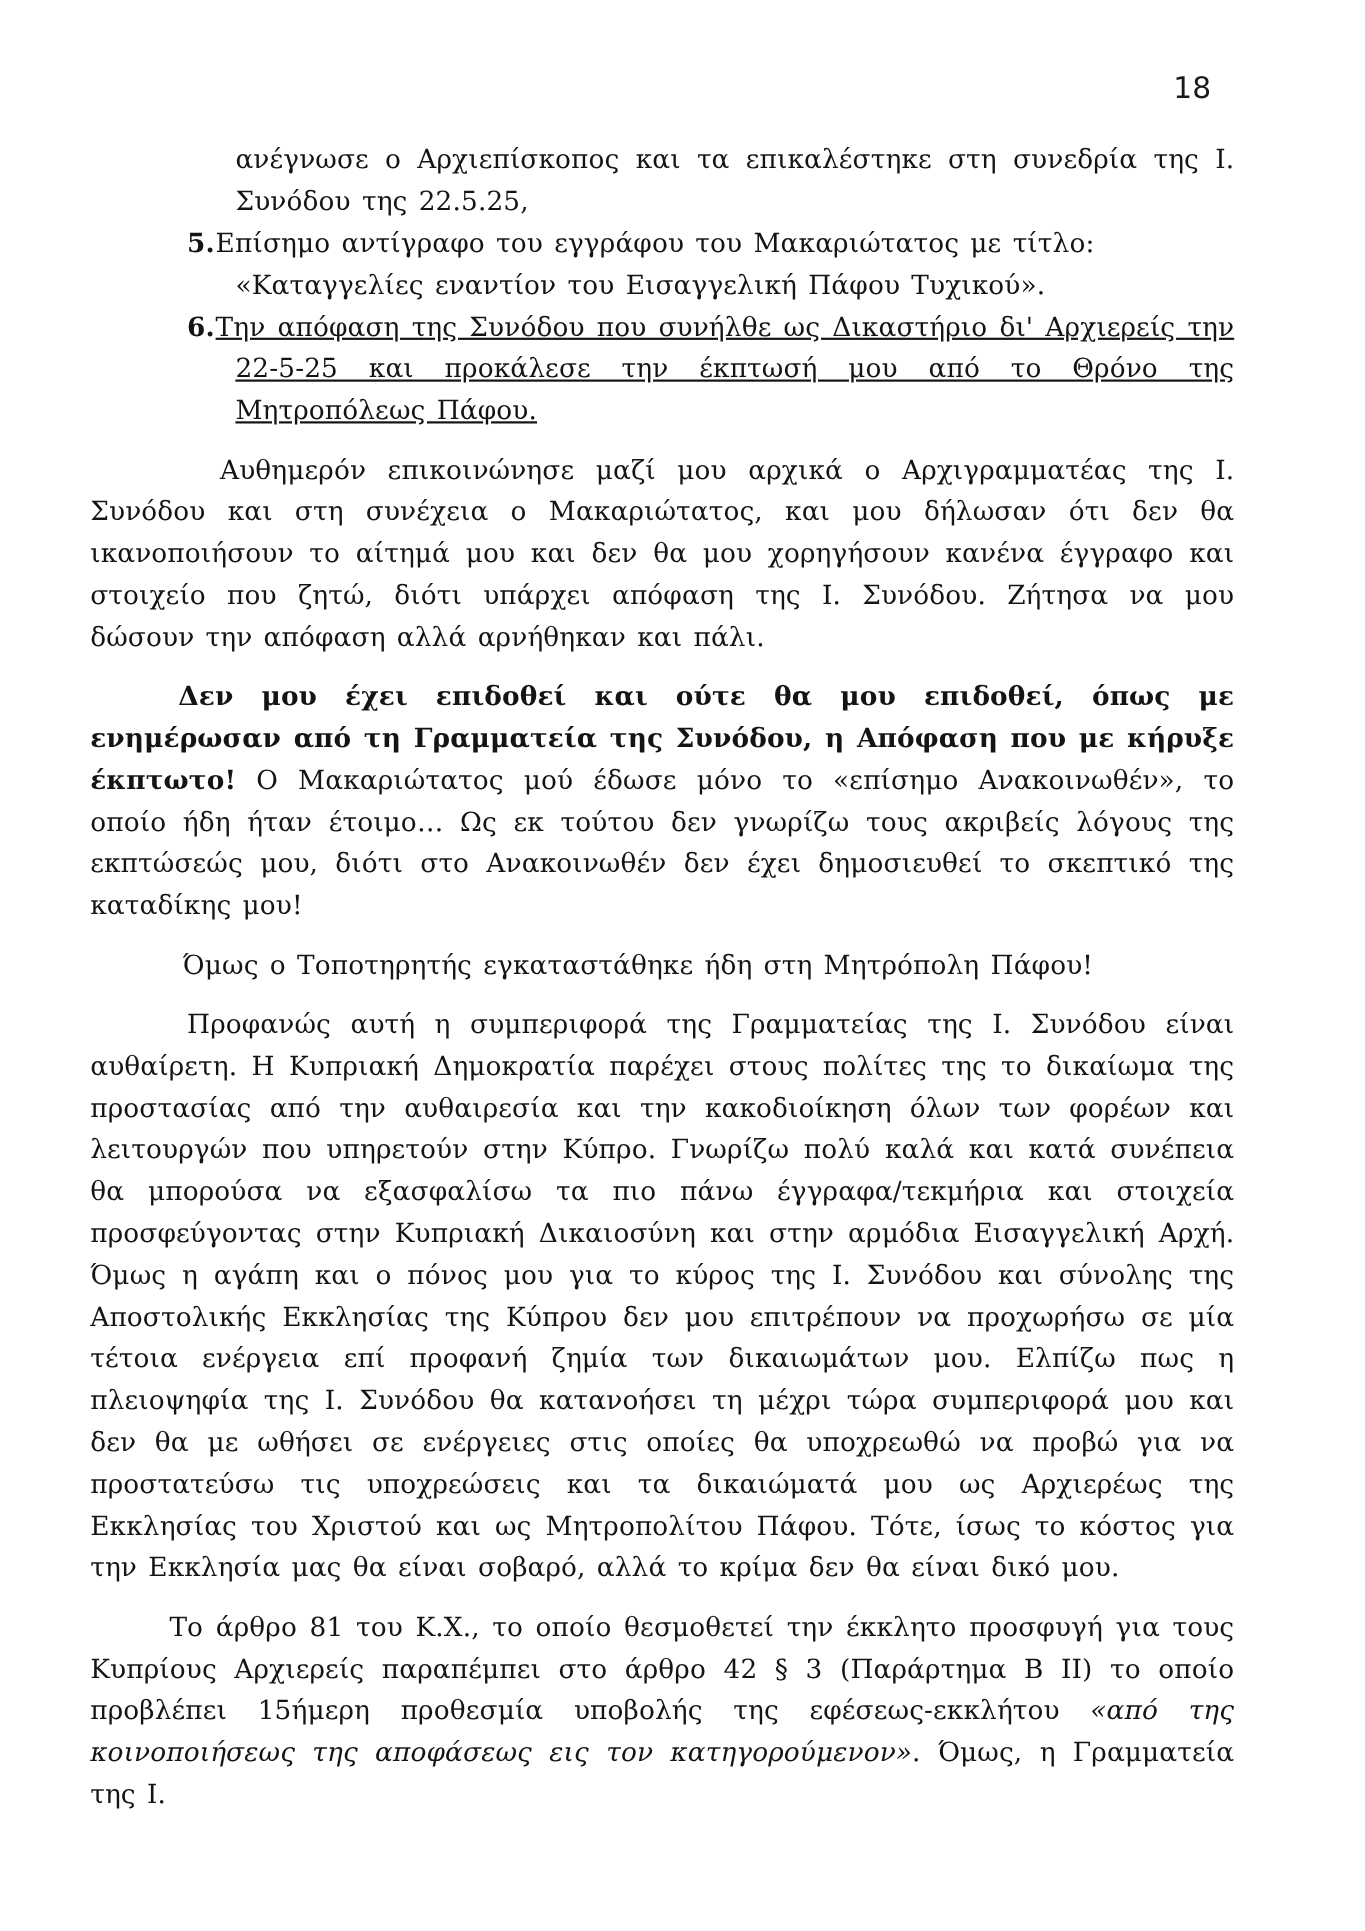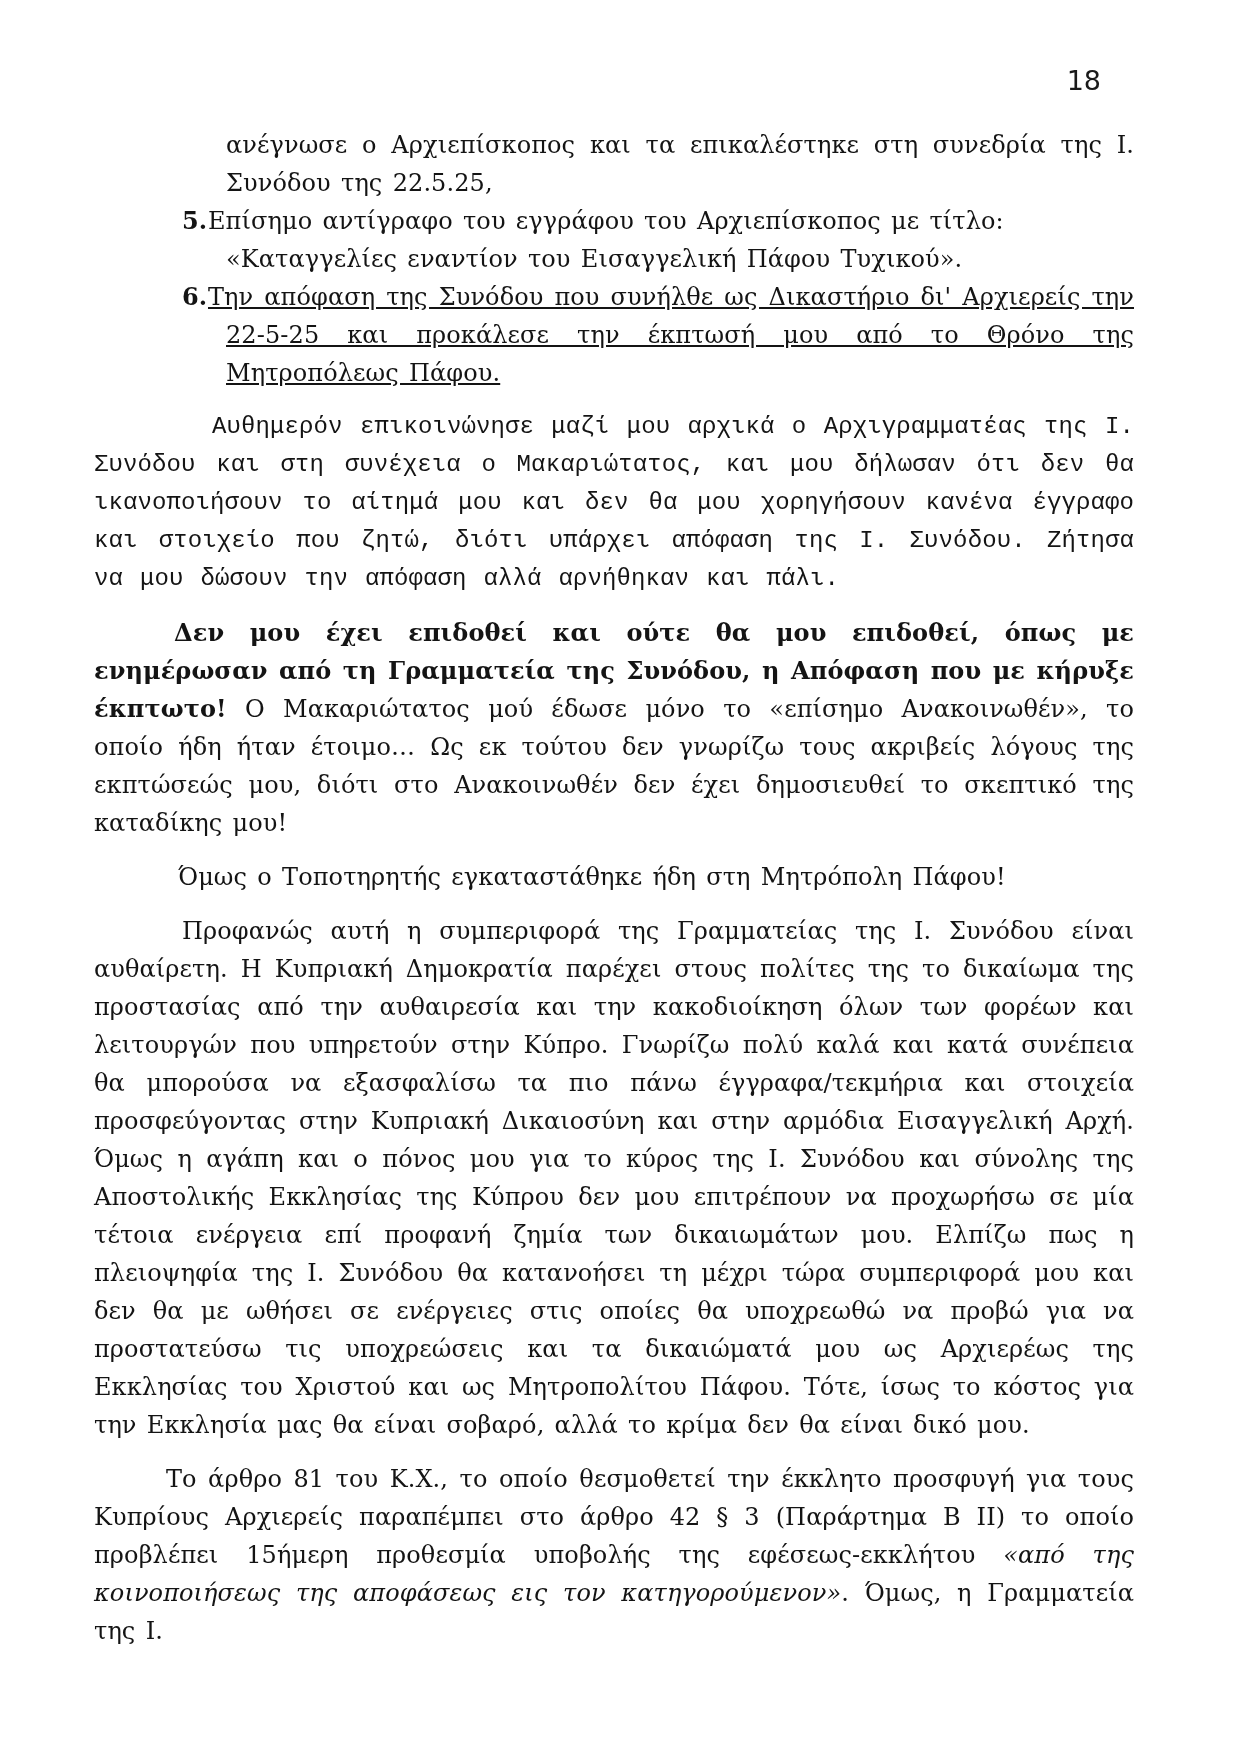--- a/index.html
+++ b/index.html
@@ -20,21 +20,21 @@
     position: absolute;
     top: 66px;
     right: 140px;
     font-family: "DejaVu Sans", "Liberation Sans", sans-serif;
     font-size: 27px;
     line-height: 30px;
     color: #1a1a1a;
   }
   .body {
     position: absolute;
-    left: 94px;
+    left: 82px;
     top: 126px;
     width: 1040px;
     font-size: 24px;
     line-height: 38px;
     word-spacing: 2.5px;
     letter-spacing: 0.1px;
     text-align: justify;
     hyphens: none;
   }
   
@@ -60,21 +60,21 @@
   .item-just {
     text-align: justify;
     text-indent: -18px;
     text-decoration: underline;
   }
   .para {
     margin: 0 0 16px 0;
     text-align: justify;
   }
   .list-section { margin: 0 0 16px 0; }
-  .ind-118 { text-indent: 118px; font-family: Liberation Mono, monospace; }
+  .ind-118 { text-indent: 118px; }
   .ind-80  { text-indent: 80px; }
   .ind-84  { text-indent: 84px; }
   .ind-88  { text-indent: 88px; }
   .ind-72  { text-indent: 72px; }
   .para:last-child { margin-bottom: 4px; }
   strong { font-weight: bold; }
   em { font-style: italic; }
 </style>
 </head>
 <body>
@@ -85,21 +85,21 @@
 
   <main class="body">
 
     <section class="list-section">
 
       <div class="cont-block">ανέγνωσε ο Αρχιεπίσκοπος και τα  επικαλέστηκε  στη συνεδρία της Ι. Συνόδου της 22.5.25,</div>
 
       <div class="list-item">
         <span class="marker">5.</span>
         <div class="item-body">
-          <div class="item-line-1">Επίσημο αντίγραφο του εγγράφου του Αρχιεπίσκοπος με τίτλο:</div>
+          <div class="item-line-1">Επίσημο αντίγραφο του εγγράφου του Μακαριώτατος με τίτλο:</div>
           <div class="item-line-2">«Καταγγελίες εναντίον του Εισαγγελική Πάφου Τυχικού».</div>
         </div>
       </div>
 
       <div class="list-item">
         <span class="marker">6.</span>
         <div class="item-body item-just">Την απόφαση της Συνόδου που συνήλθε ως Δικαστήριο δι' Αρχιερείς την 22-5-25 και προκάλεσε την έκπτωσή μου από το Θρόνο της Μητροπόλεως Πάφου.</div>
       </div>
 
     </section>

